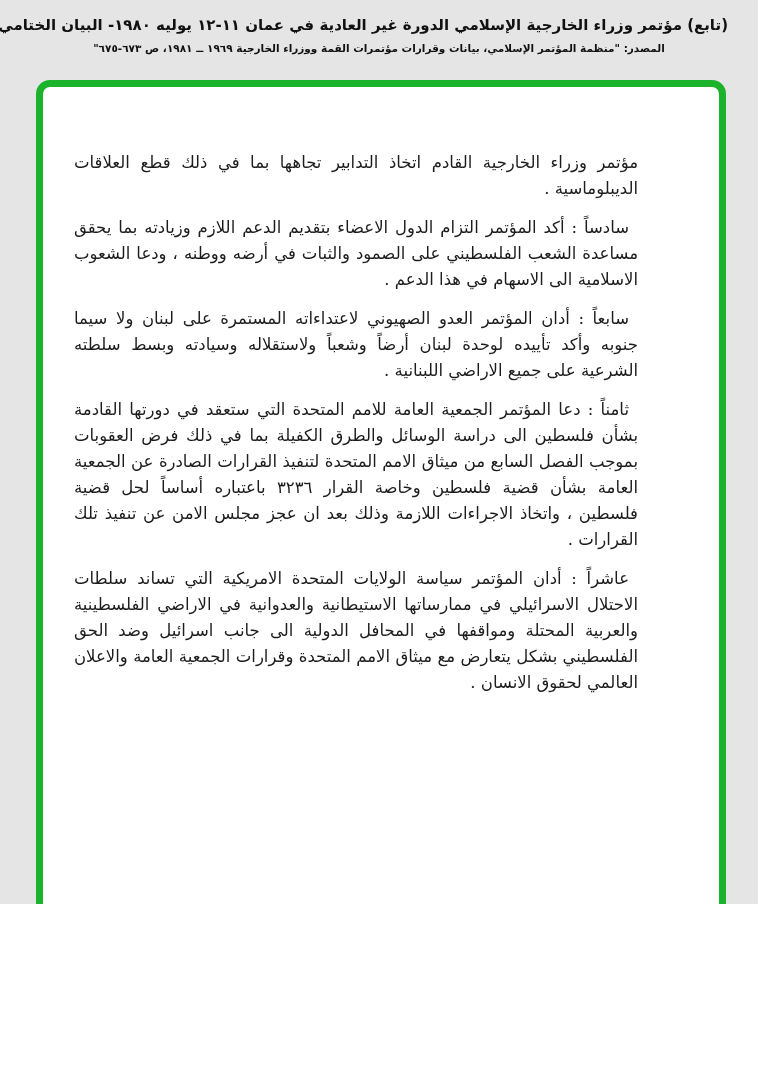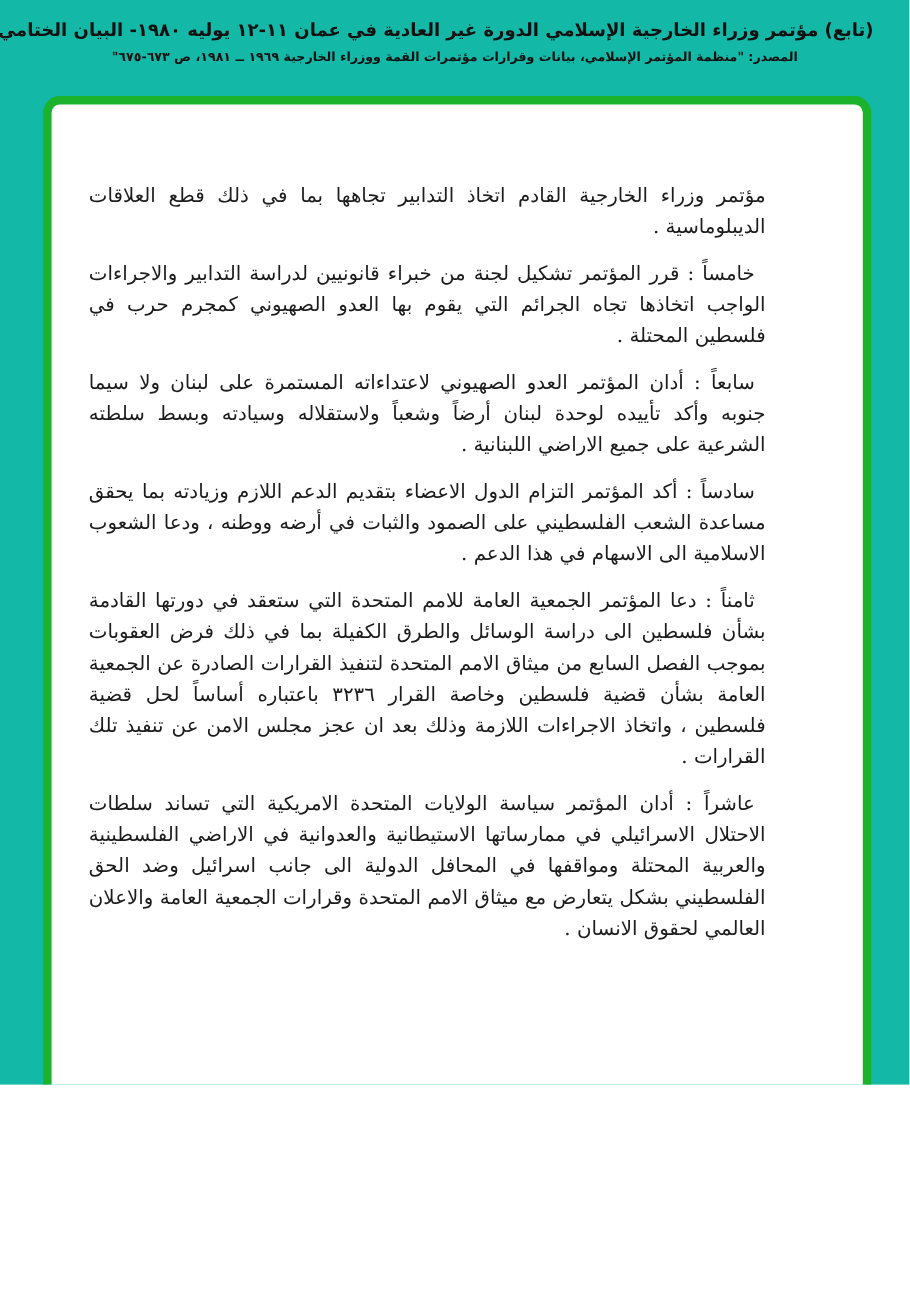--- a/index.html
+++ b/index.html
@@ -4,21 +4,21 @@
 <style>
   html, body {
     margin: 0;
     padding: 0;
     background: #ffffff;
   }
   .page {
     position: relative;
     width: 758px;
     height: 904px;
-    background: #14b8a6;
+    background: #e5e5e5;
     overflow: hidden;
     font-family: "DejaVu Serif", "DejaVu Sans", serif;
     color: #1c1c1c;
   }
   
   .header {
     position: absolute;
     top: 15px;
     left: 30px;
     right: 30px;
@@ -93,23 +93,22 @@
 <div class="page">
 
   <div class="header">
     <div class="doc-title">(تابع) مؤتمر وزراء الخارجية الإسلامي الدورة غير العادية في عمان ١١-١٢ يوليه ١٩٨٠- البيان الختامي</div>
     <div class="doc-source">المصدر: "منظمة المؤتمر الإسلامي، بيانات وقرارات مؤتمرات القمة ووزراء الخارجية ١٩٦٩ ــ ١٩٨١، ص ٦٧٣-٦٧٥"</div>
   </div>
 
   <div class="content-frame" style="border-color: rgb(28, 179, 44);">
     <div class="text-block">
       <p class="para" style="color: rgb(28, 28, 28);">مؤتمر وزراء الخارجية القادم اتخاذ التدابير تجاهها بما في ذلك قطع العلاقات الديبلوماسية .</p>
-      <p class="para indent" style="color: rgb(28, 28, 28);">خامساً : قرر المؤتمر تشكيل لجنة من خبراء قانونيين لدراسة التدابير والاجراءات الواجب اتخاذها تجاه الجرائم التي يقوم بها العدو الصهيوني كمجرم حرب في فلسطين المحتلة .</p>
+      <p class="para indent" style="color: rgb(28, 28, 28);">سادساً : أكد المؤتمر التزام الدول الاعضاء بتقديم الدعم اللازم وزيادته بما يحقق مساعدة الشعب الفلسطيني على الصمود والثبات في أرضه ووطنه ، ودعا الشعوب الاسلامية الى الاسهام في هذا الدعم .</p>
       <p class="para indent" style="color: rgb(28, 28, 28);">سابعاً : أدان المؤتمر العدو الصهيوني لاعتداءاته المستمرة على لبنان ولا سيما جنوبه وأكد تأييده لوحدة لبنان أرضاً وشعباً ولاستقلاله وسيادته وبسط سلطته الشرعية على جميع الاراضي اللبنانية .</p>
-      <p class="para indent" style="color: rgb(28, 28, 28);">سادساً : أكد المؤتمر التزام الدول الاعضاء بتقديم الدعم اللازم وزيادته بما يحقق مساعدة الشعب الفلسطيني على الصمود والثبات في أرضه ووطنه ، ودعا الشعوب الاسلامية الى الاسهام في هذا الدعم .</p>
       <p class="para indent" style="color: rgb(28, 28, 28);">ثامناً : دعا المؤتمر الجمعية العامة للامم المتحدة التي ستعقد في دورتها القادمة بشأن فلسطين الى دراسة الوسائل والطرق الكفيلة بما في ذلك فرض العقوبات بموجب الفصل السابع من ميثاق الامم المتحدة لتنفيذ القرارات الصادرة عن الجمعية العامة بشأن قضية فلسطين وخاصة القرار ٣٢٣٦ باعتباره أساساً لحل قضية فلسطين ، واتخاذ الاجراءات اللازمة وذلك بعد ان عجز مجلس الامن عن تنفيذ تلك القرارات .</p>
       <p class="para indent" style="color: rgb(28, 28, 28);">عاشراً : أدان المؤتمر سياسة الولايات المتحدة الامريكية التي تساند سلطات الاحتلال الاسرائيلي في ممارساتها الاستيطانية والعدوانية في الاراضي الفلسطينية والعربية المحتلة ومواقفها في المحافل الدولية الى جانب اسرائيل وضد الحق الفلسطيني بشكل يتعارض مع ميثاق الامم المتحدة وقرارات الجمعية العامة والاعلان العالمي لحقوق الانسان .</p>
     </div>
   </div>
 
   <div class="page-number">٣</div>
 
 </div>
 
 </body></html>

